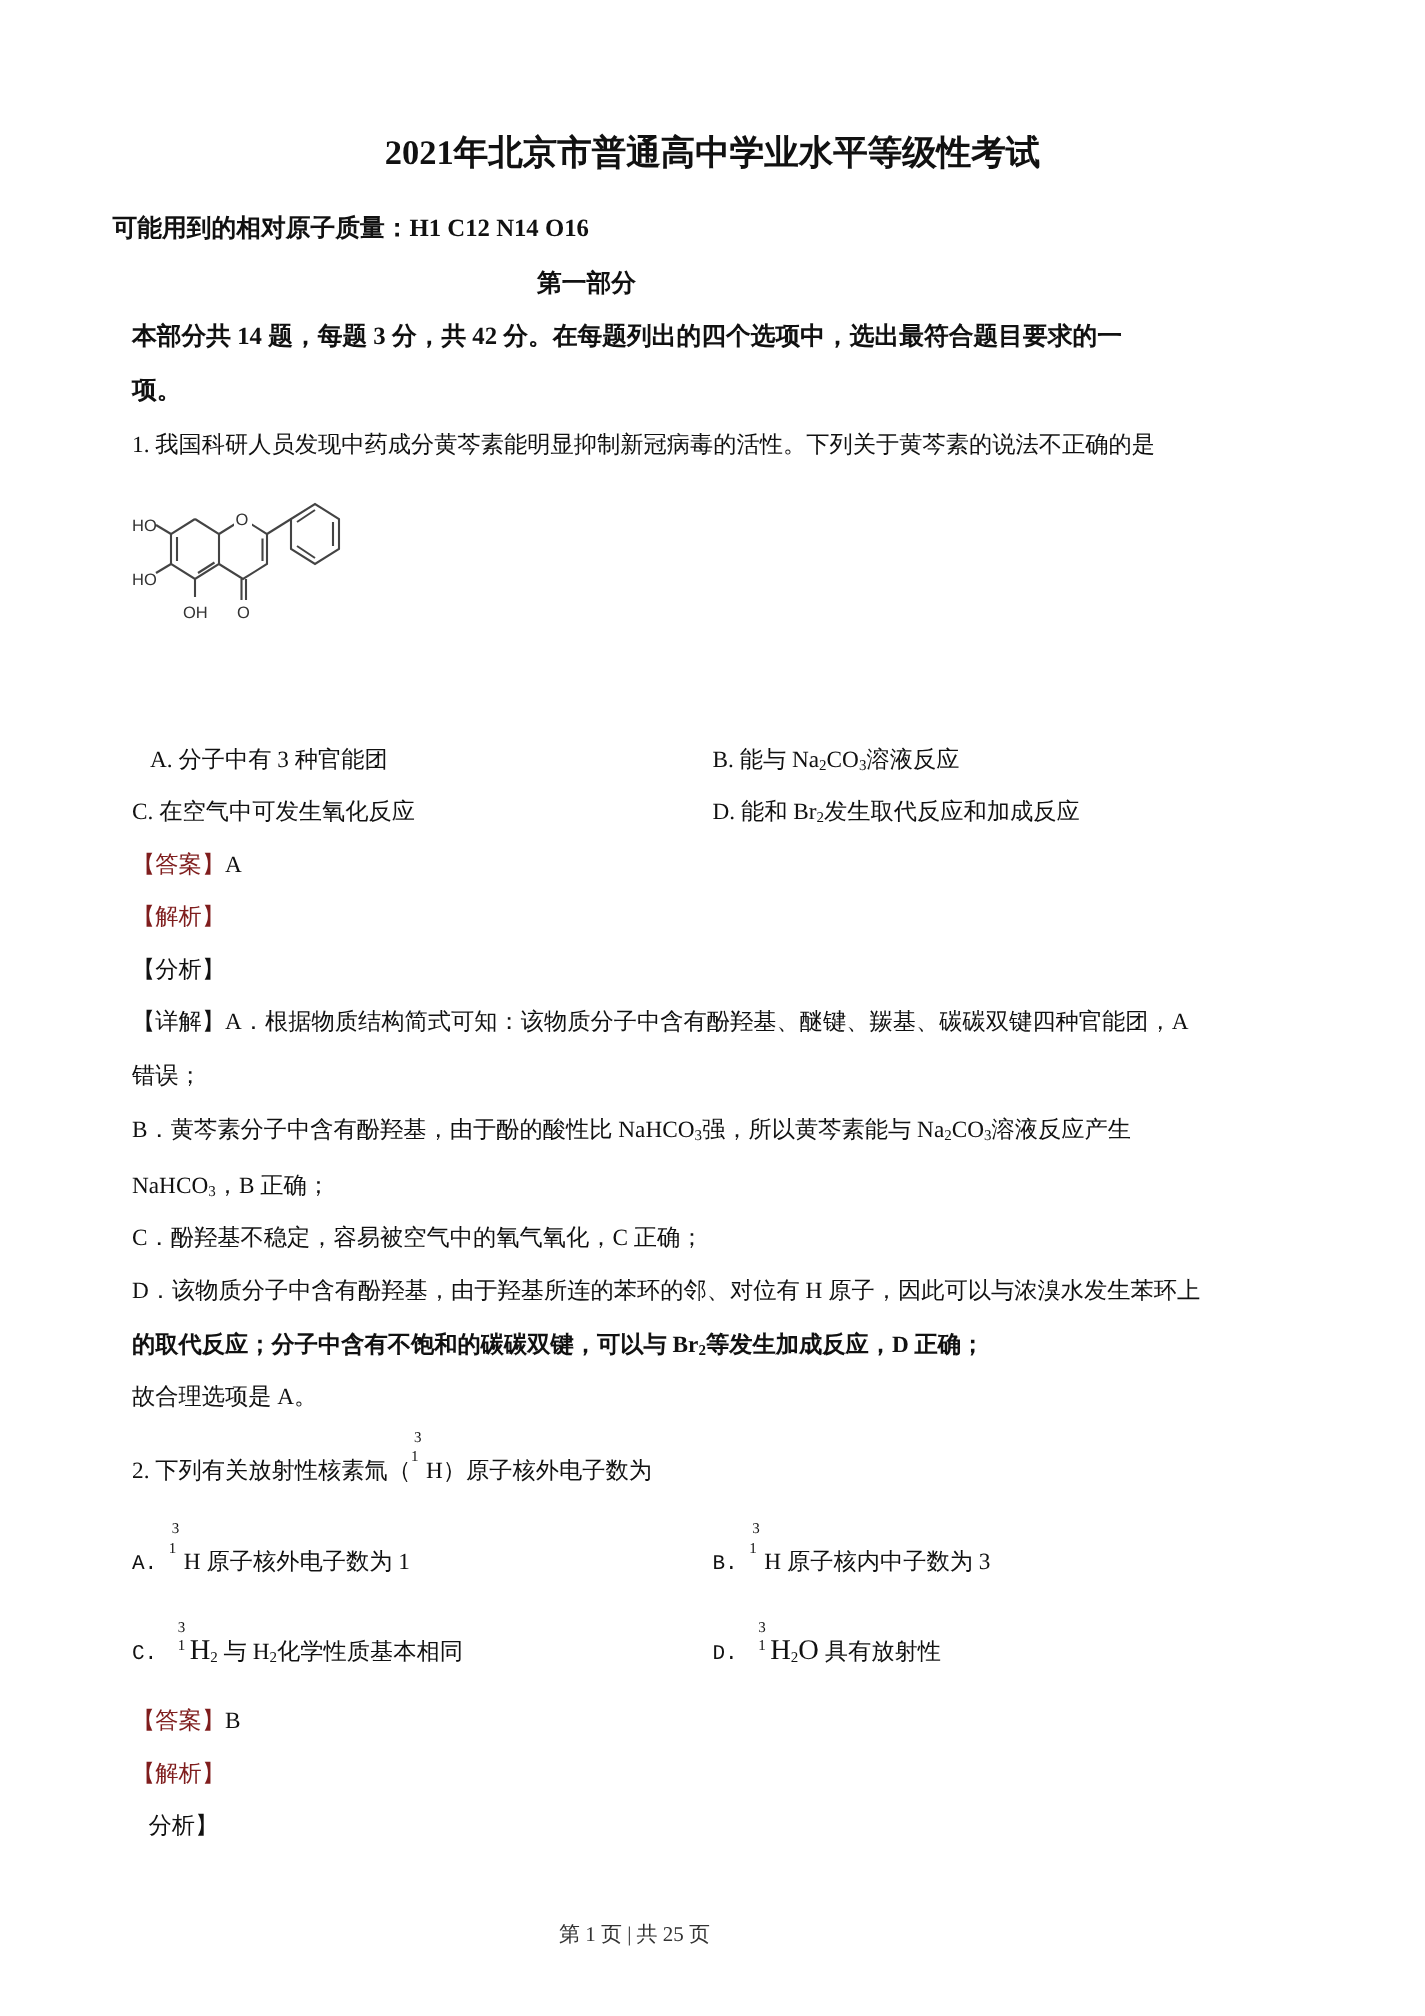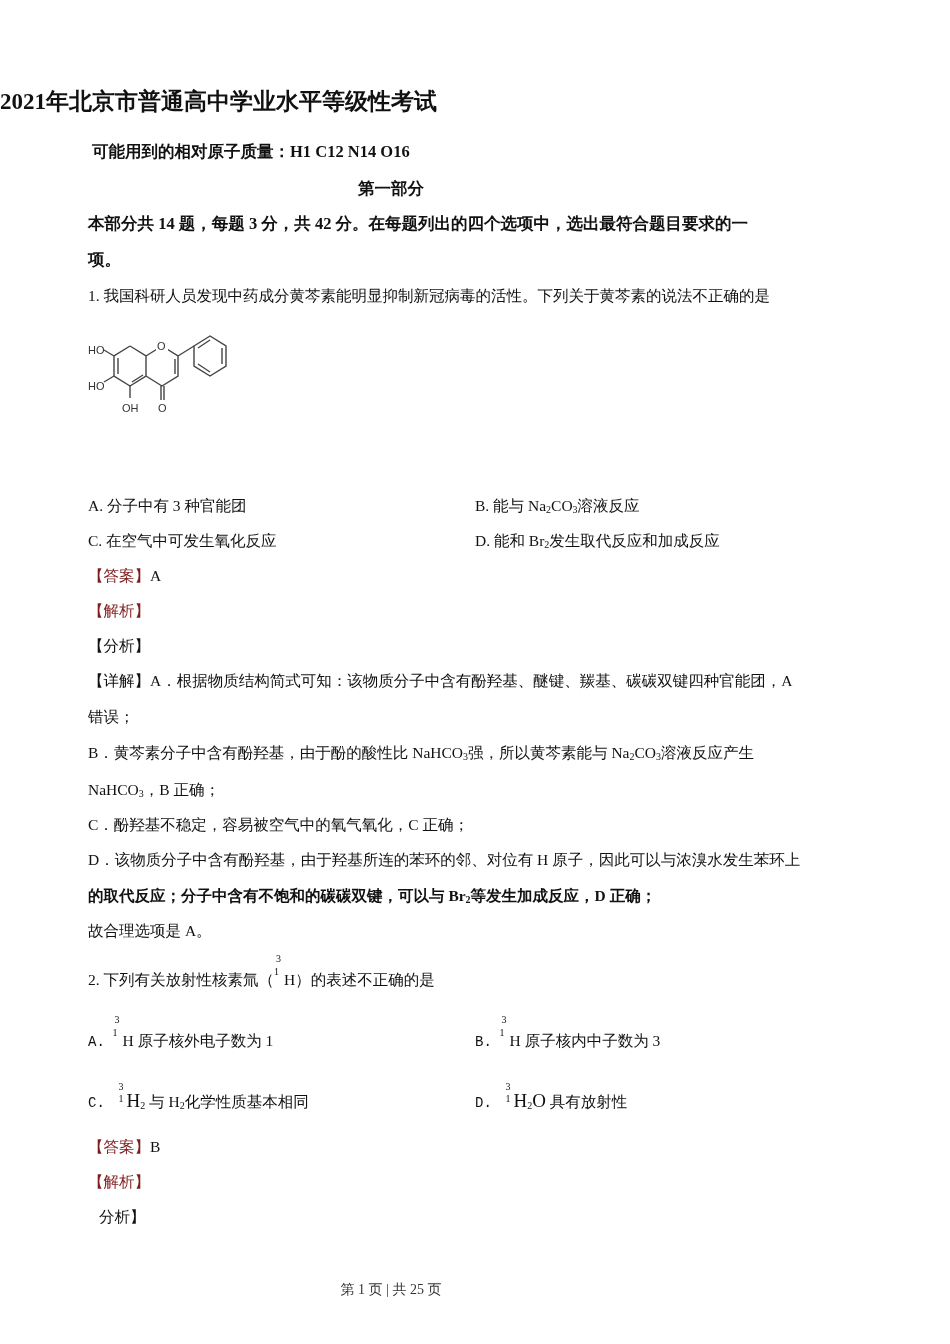--- a/index.html
+++ b/index.html
@@ -1,19 +1,19 @@
 <!DOCTYPE html>
 <html><head>
 <meta charset="utf-8">
 <style>
   html, body { margin: 0; padding: 0; background: #ffffff; }
   body { width: 950px; height: 1344px; position: relative; overflow: hidden;
          font-family: "Liberation Serif", "DejaVu Serif", serif; color: #111; }
   .abs { position: absolute; white-space: nowrap; }
-  .title { left: 0; width: 950px; top: 86px; font-size: 23px; font-weight: bold; }
+  .title { left: 0; width: 950px; top: 86px; text-align: center; font-size: 23px; font-weight: bold; }
   .bold { font-weight: bold; font-size: 16.5px; }
   .txt { font-size: 15.5px; }
   .center { left: 0; width: 782px; text-align: center; }
   .blue { color: #7f1d1d; }
   sub.s { font-size: 10px; vertical-align: -2px; line-height: 0; }
   .iso { display: inline-block; position: relative; width: 10px; height: 18px; vertical-align: -2px; }
   .iso .mass { position: absolute; left: 2px; top: -16px; font-size: 10px; }
   .iso .atom { position: absolute; left: 0; top: -3px; font-size: 10px; }
   .iso2 { display: inline-block; position: relative; width: 10px; height: 18px; vertical-align: -2px; }
   .iso2 .mass { position: absolute; left: 2px; top: -10px; font-size: 10px; }
@@ -23,21 +23,21 @@
   .footer { font-size: 14px; color: #333; }
   svg text { font-family: "Liberation Sans", "DejaVu Sans", sans-serif; }
 </style>
 </head>
 <body>
 
 <div>
 
   <div class="abs title">2021年北京市普通高中学业水平等级性考试</div>
 
-  <div class="abs bold" style="left:92px; top:141px;">可能用到的相对原子质量：H1  C12  N14  O16</div>
+  <div class="abs bold" style="left:75px; top:141px;">可能用到的相对原子质量：H1  C12  N14  O16</div>
 
   <div class="abs bold center" style="top:178px;">第一部分</div>
 
   <div class="abs bold" style="left:88px; top:213px;">本部分共 14 题，每题 3 分，共 42 分。在每题列出的四个选项中，选出最符合题目要求的一</div>
   <div class="abs bold" style="left:88px; top:249px;">项。</div>
 
   <div class="abs txt" style="left:88px; top:286px;">1. 我国科研人员发现中药成分黄芩素能明显抑制新冠病毒的活性。下列关于黄芩素的说法不正确的是</div>
 
   <div class="abs" style="left:88px; top:332px; width:170px; height:92px;">
     <svg width="170" height="92" viewBox="0 0 170 92">
@@ -66,21 +66,21 @@
       </g>
       <rect x="68" y="6" width="12" height="14" fill="#fff"></rect>
       <text x="69" y="18" font-size="11" fill="#333">O</text>
       <text x="0" y="22" font-size="11" fill="#333">HO</text>
       <text x="0" y="58" font-size="11" fill="#333">HO</text>
       <text x="34" y="80" font-size="11" fill="#333">OH</text>
       <text x="70" y="80" font-size="11" fill="#333">O</text>
     </svg>
   </div>
 
-  <div class="abs txt" style="left:88px; top:496px;">A. 分子中有 3 种官能团</div>
+  <div class="abs txt" style="left:100px; top:496px;">A. 分子中有 3 种官能团</div>
   <div class="abs txt" style="left:475px; top:496px;">
     <span>B. 能与 Na</span><sub class="s">2</sub><span>CO</span><sub class="s">3</sub><span>溶液反应</span>
   </div>
   <div class="abs txt" style="left:88px; top:531px;">C. 在空气中可发生氧化反应</div>
   <div class="abs txt" style="left:475px; top:531px;">
     <span>D. 能和 Br</span><sub class="s">2</sub><span>发生取代反应和加成反应</span>
   </div>
 
   <div class="abs txt" style="left:88px; top:566px;">
     <span class="blue">【答案】</span><span>A</span>
@@ -97,21 +97,21 @@
     <span>NaHCO</span><sub class="s">3</sub><span>，B 正确；</span>
   </div>
   <div class="abs txt" style="left:88px; top:815px;">C．酚羟基不稳定，容易被空气中的氧气氧化，C 正确；</div>
   <div class="abs txt" style="left:88px; top:850px;">D．该物质分子中含有酚羟基，由于羟基所连的苯环的邻、对位有 H 原子，因此可以与浓溴水发生苯环上</div>
   <div class="abs txt" style="left:88px; top:886px;font-weight:bold;">
     <span>的取代反应；分子中含有不饱和的碳碳双键，可以与 Br</span><sub class="s">2</sub><span>等发生加成反应，D 正确；</span>
   </div>
   <div class="abs txt" style="left:88px; top:921px;">故合理选项是 A。</div>
 
   <div class="abs txt" style="left:88px; top:969px;">
-    <span>2. 下列有关放射性核素氚（</span><span class="iso"><span class="mass">3</span><span class="atom">1</span></span><span>H</span><span>）的表述不正确的是</span>
+    <span>2. 下列有关放射性核素氚（</span><span class="iso"><span class="mass">3</span><span class="atom">1</span></span><span>H</span><span>）原子核外电子数为</span>
   </div>
 
   <div class="abs txt" style="left:88px; top:1030px;">
     <span class="opt-label">A.</span>&nbsp;&nbsp;<span class="iso"><span class="mass">3</span><span class="atom">1</span></span><span>H</span>&nbsp;<span>原子核外电子数为 1</span>
   </div>
   <div class="abs txt" style="left:475px; top:1030px;">
     <span class="opt-label">B.</span>&nbsp;&nbsp;<span class="iso"><span class="mass">3</span><span class="atom">1</span></span><span>H</span>&nbsp;<span>原子核内中子数为 3</span>
   </div>
 
   <div class="abs txt" style="left:88px; top:1090px;">
@@ -120,14 +120,14 @@
   <div class="abs txt" style="left:475px; top:1090px;">
     <span class="opt-label">D.</span>&nbsp;&nbsp;&nbsp;<span class="iso2"><span class="mass">3</span><span class="atom">1</span></span><span class="big">H</span><sub class="s">2</sub><span class="big">O</span>&nbsp;<span>具有放射性</span>
   </div>
 
   <div class="abs txt" style="left:88px; top:1137px;">
     <span class="blue">【答案】</span><span>B</span>
   </div>
   <div class="abs txt blue" style="left:88px; top:1172px;">【解析】</div>
   <div class="abs txt" style="left:99px; top:1207px;">分析】</div>
 
-  <div class="abs footer center" style="top:1281px;">第 1 页 | 共 25 页</div>
+  <div class="abs footer center" style="top:1281px;padding-left:32px;">第 1 页 | 共 25 页</div>
 </div>
 
 </body></html>

